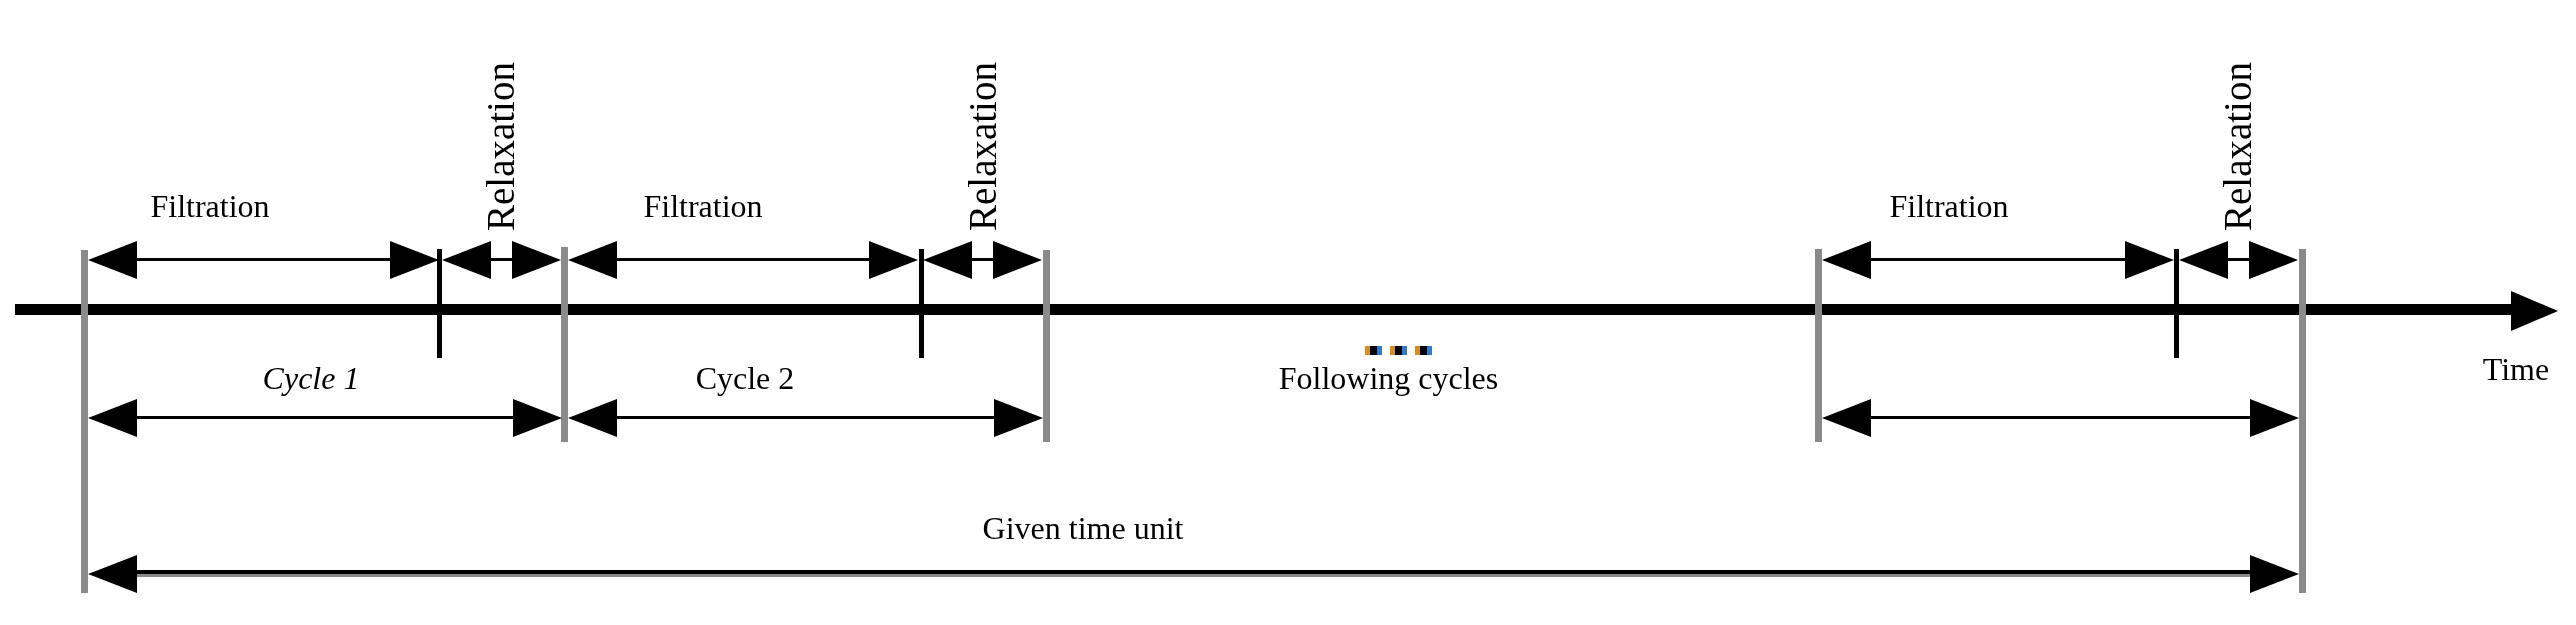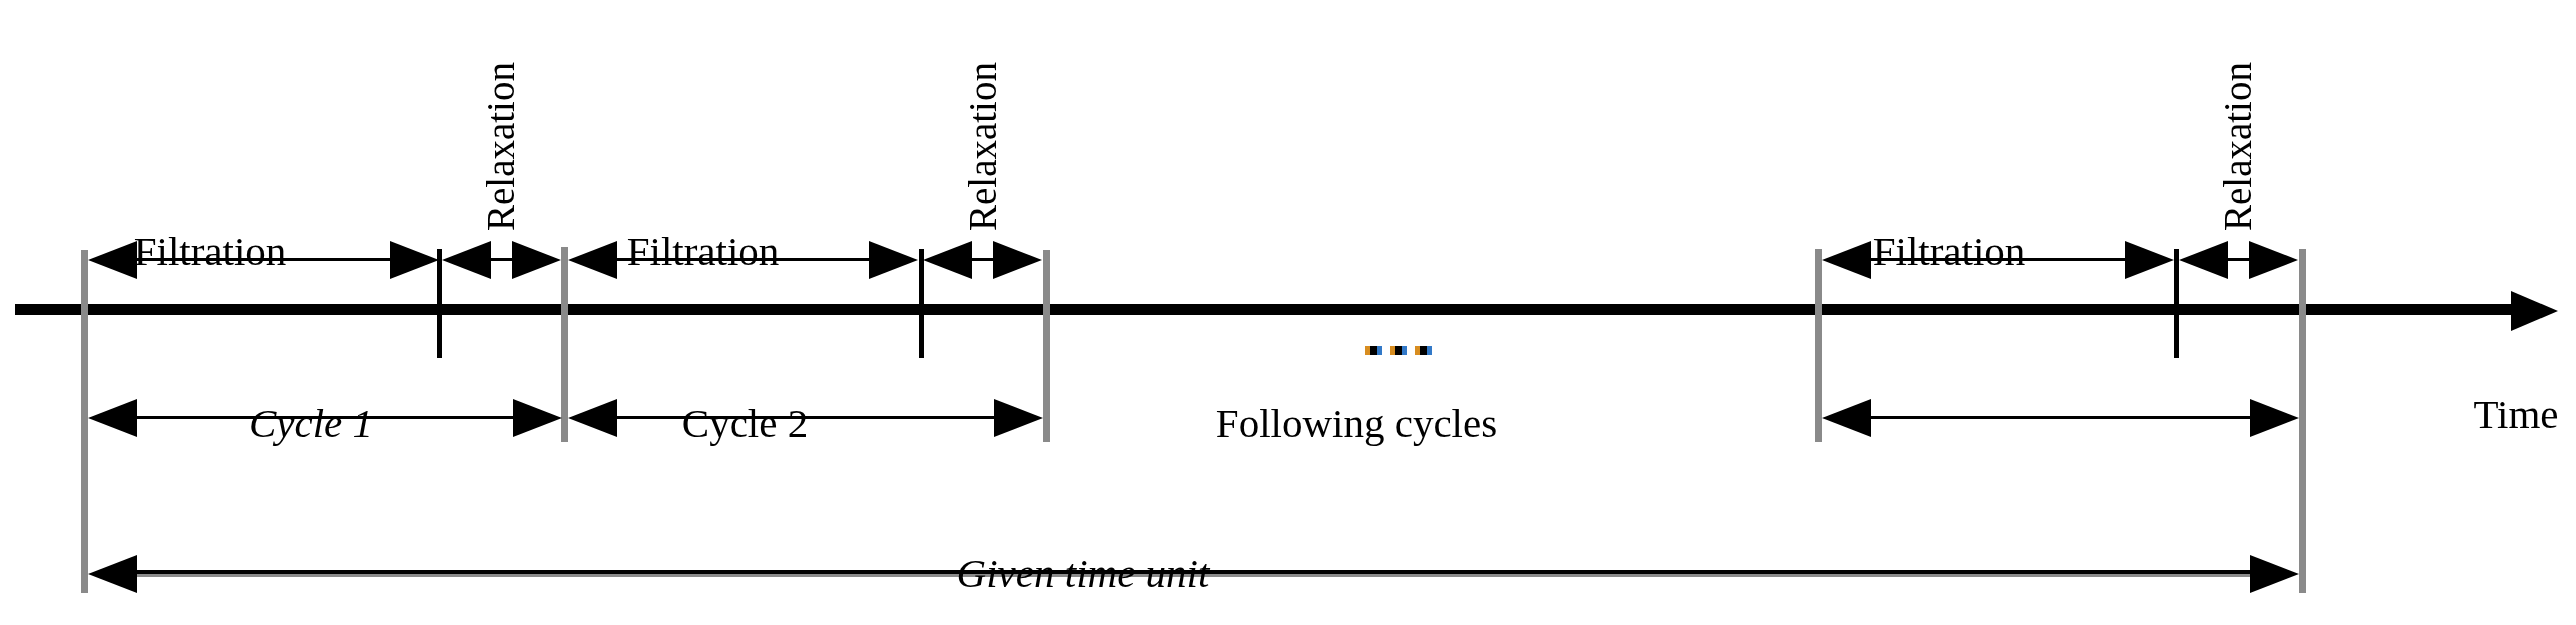--- a/index.html
+++ b/index.html
@@ -25,21 +25,21 @@
   .darrow .shaft { flex:1 1 auto; height:3px; background:#000; }
   .darrow.given .shaft { height:4px; border-bottom:3px solid #8a8a8a; }
 
   
   .axis-shaft { position:absolute; left:15px; top:304px; width:2498px; height:11px; background:#000; }
   .axis-head  { position:absolute; left:2511px; top:291px; width:0; height:0;
                 border-top:20px solid transparent; border-bottom:20px solid transparent;
                 border-left:47px solid #000; }
 
   
-  .lbl { position:absolute; font-size:41px; line-height:1.05; white-space:nowrap; text-align:center;margin-top:40px; }
+  .lbl { position:absolute; font-size:32px; line-height:1.05; white-space:nowrap; text-align:center; }
   .lbl.w300 { width:296px; }
   .lbl.w400 { width:395px; }
   .vlbl {
     position:absolute; top:22px; height:209px; width:43px;
     writing-mode:vertical-rl; transform:rotate(180deg);
     font-size:39px; line-height:43px; white-space:nowrap;
   }
 
   
   .dots { position:absolute; left:1365px; top:346px; display:flex; gap:8px; }
@@ -123,23 +123,23 @@
   </div>
 
   <div class="lbl w300" style="left:163px; top:362px;font-style:italic;">Cycle 1</div>
   <div class="lbl w300" style="left:597px; top:362px;">Cycle 2</div>
 
   <div class="dots">
     <span class="dash"></span>
     <span class="dash"></span>
     <span class="dash"></span>
   </div>
-  <div class="lbl w400" style="left:1159px; top:362px;">Following cycles</div>
+  <div class="lbl w400" style="left:1191px; top:362px;">Following cycles</div>
 
   <div class="darrow given" style="left:88px; top:555px; width:2211px;">
     <span class="head l"></span>
       <span class="shaft"></span>
       <span class="head r"></span>
   </div>
-  <div class="lbl w300" style="left:935px; top:512px;font-style:italic;">Given time unit</div>
+  <div class="lbl w300" style="left:935px; top:512px;">Given time unit</div>
 
 </div>
 
 
 </body></html>

